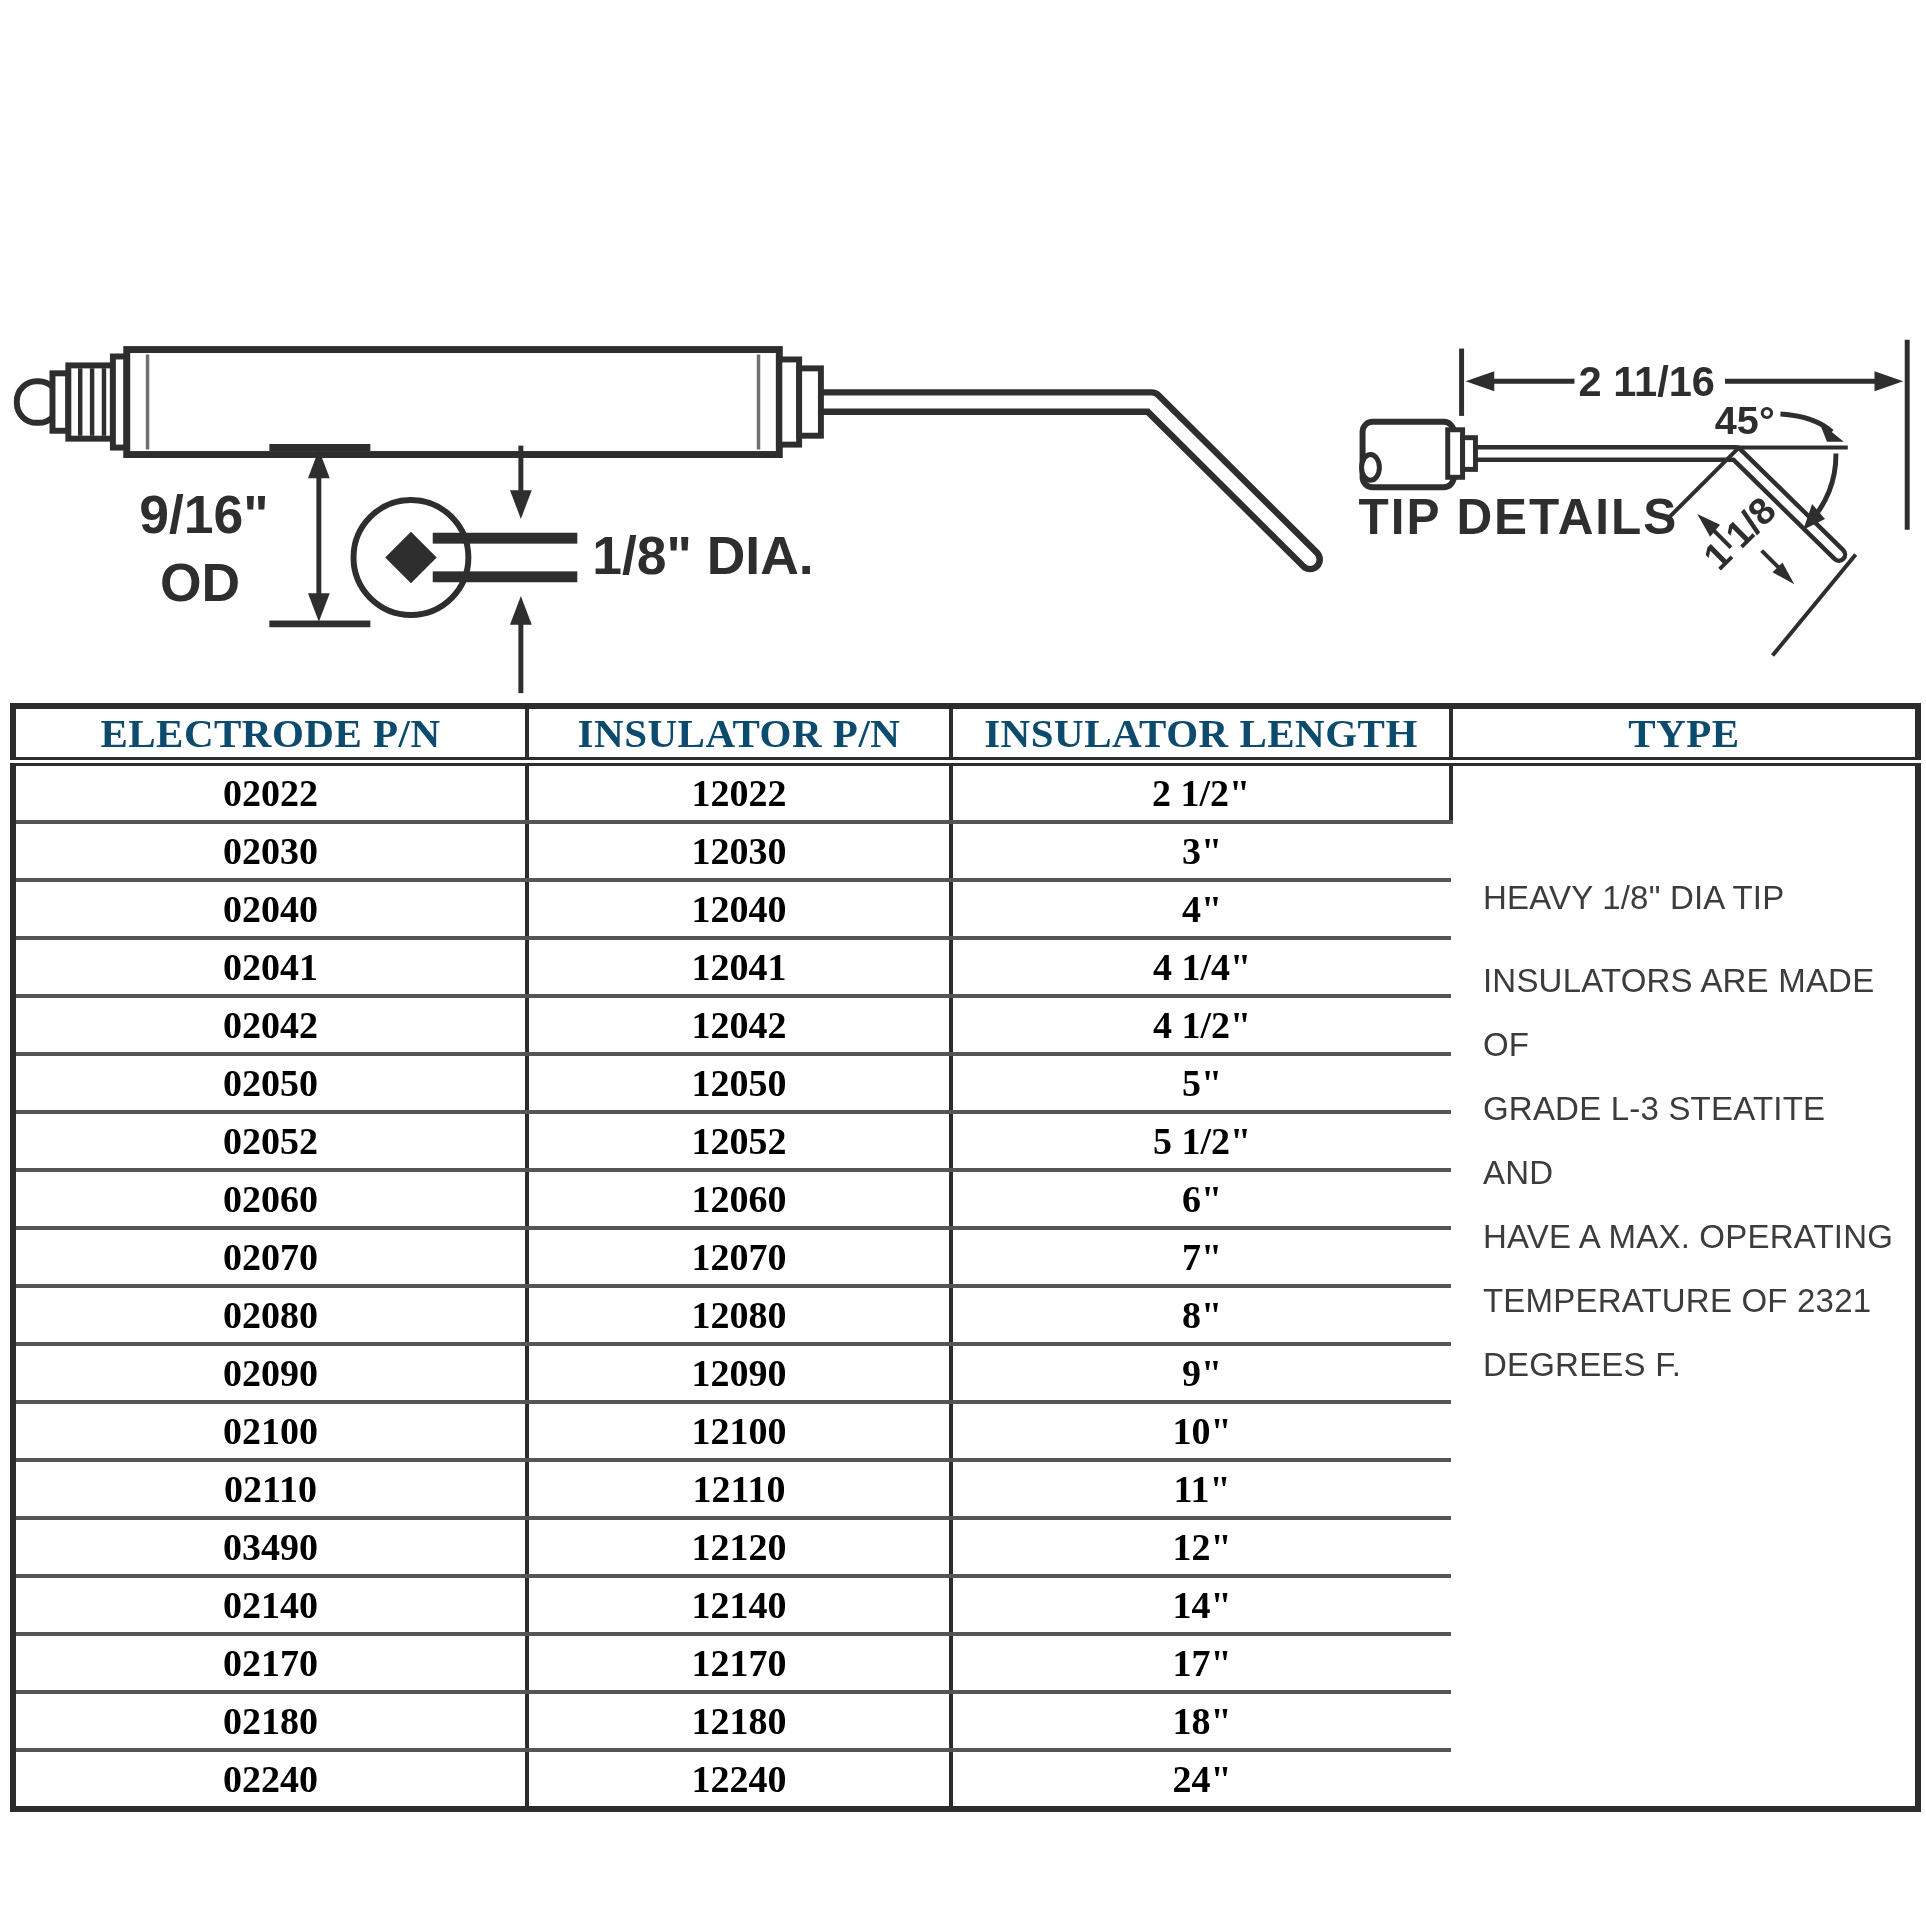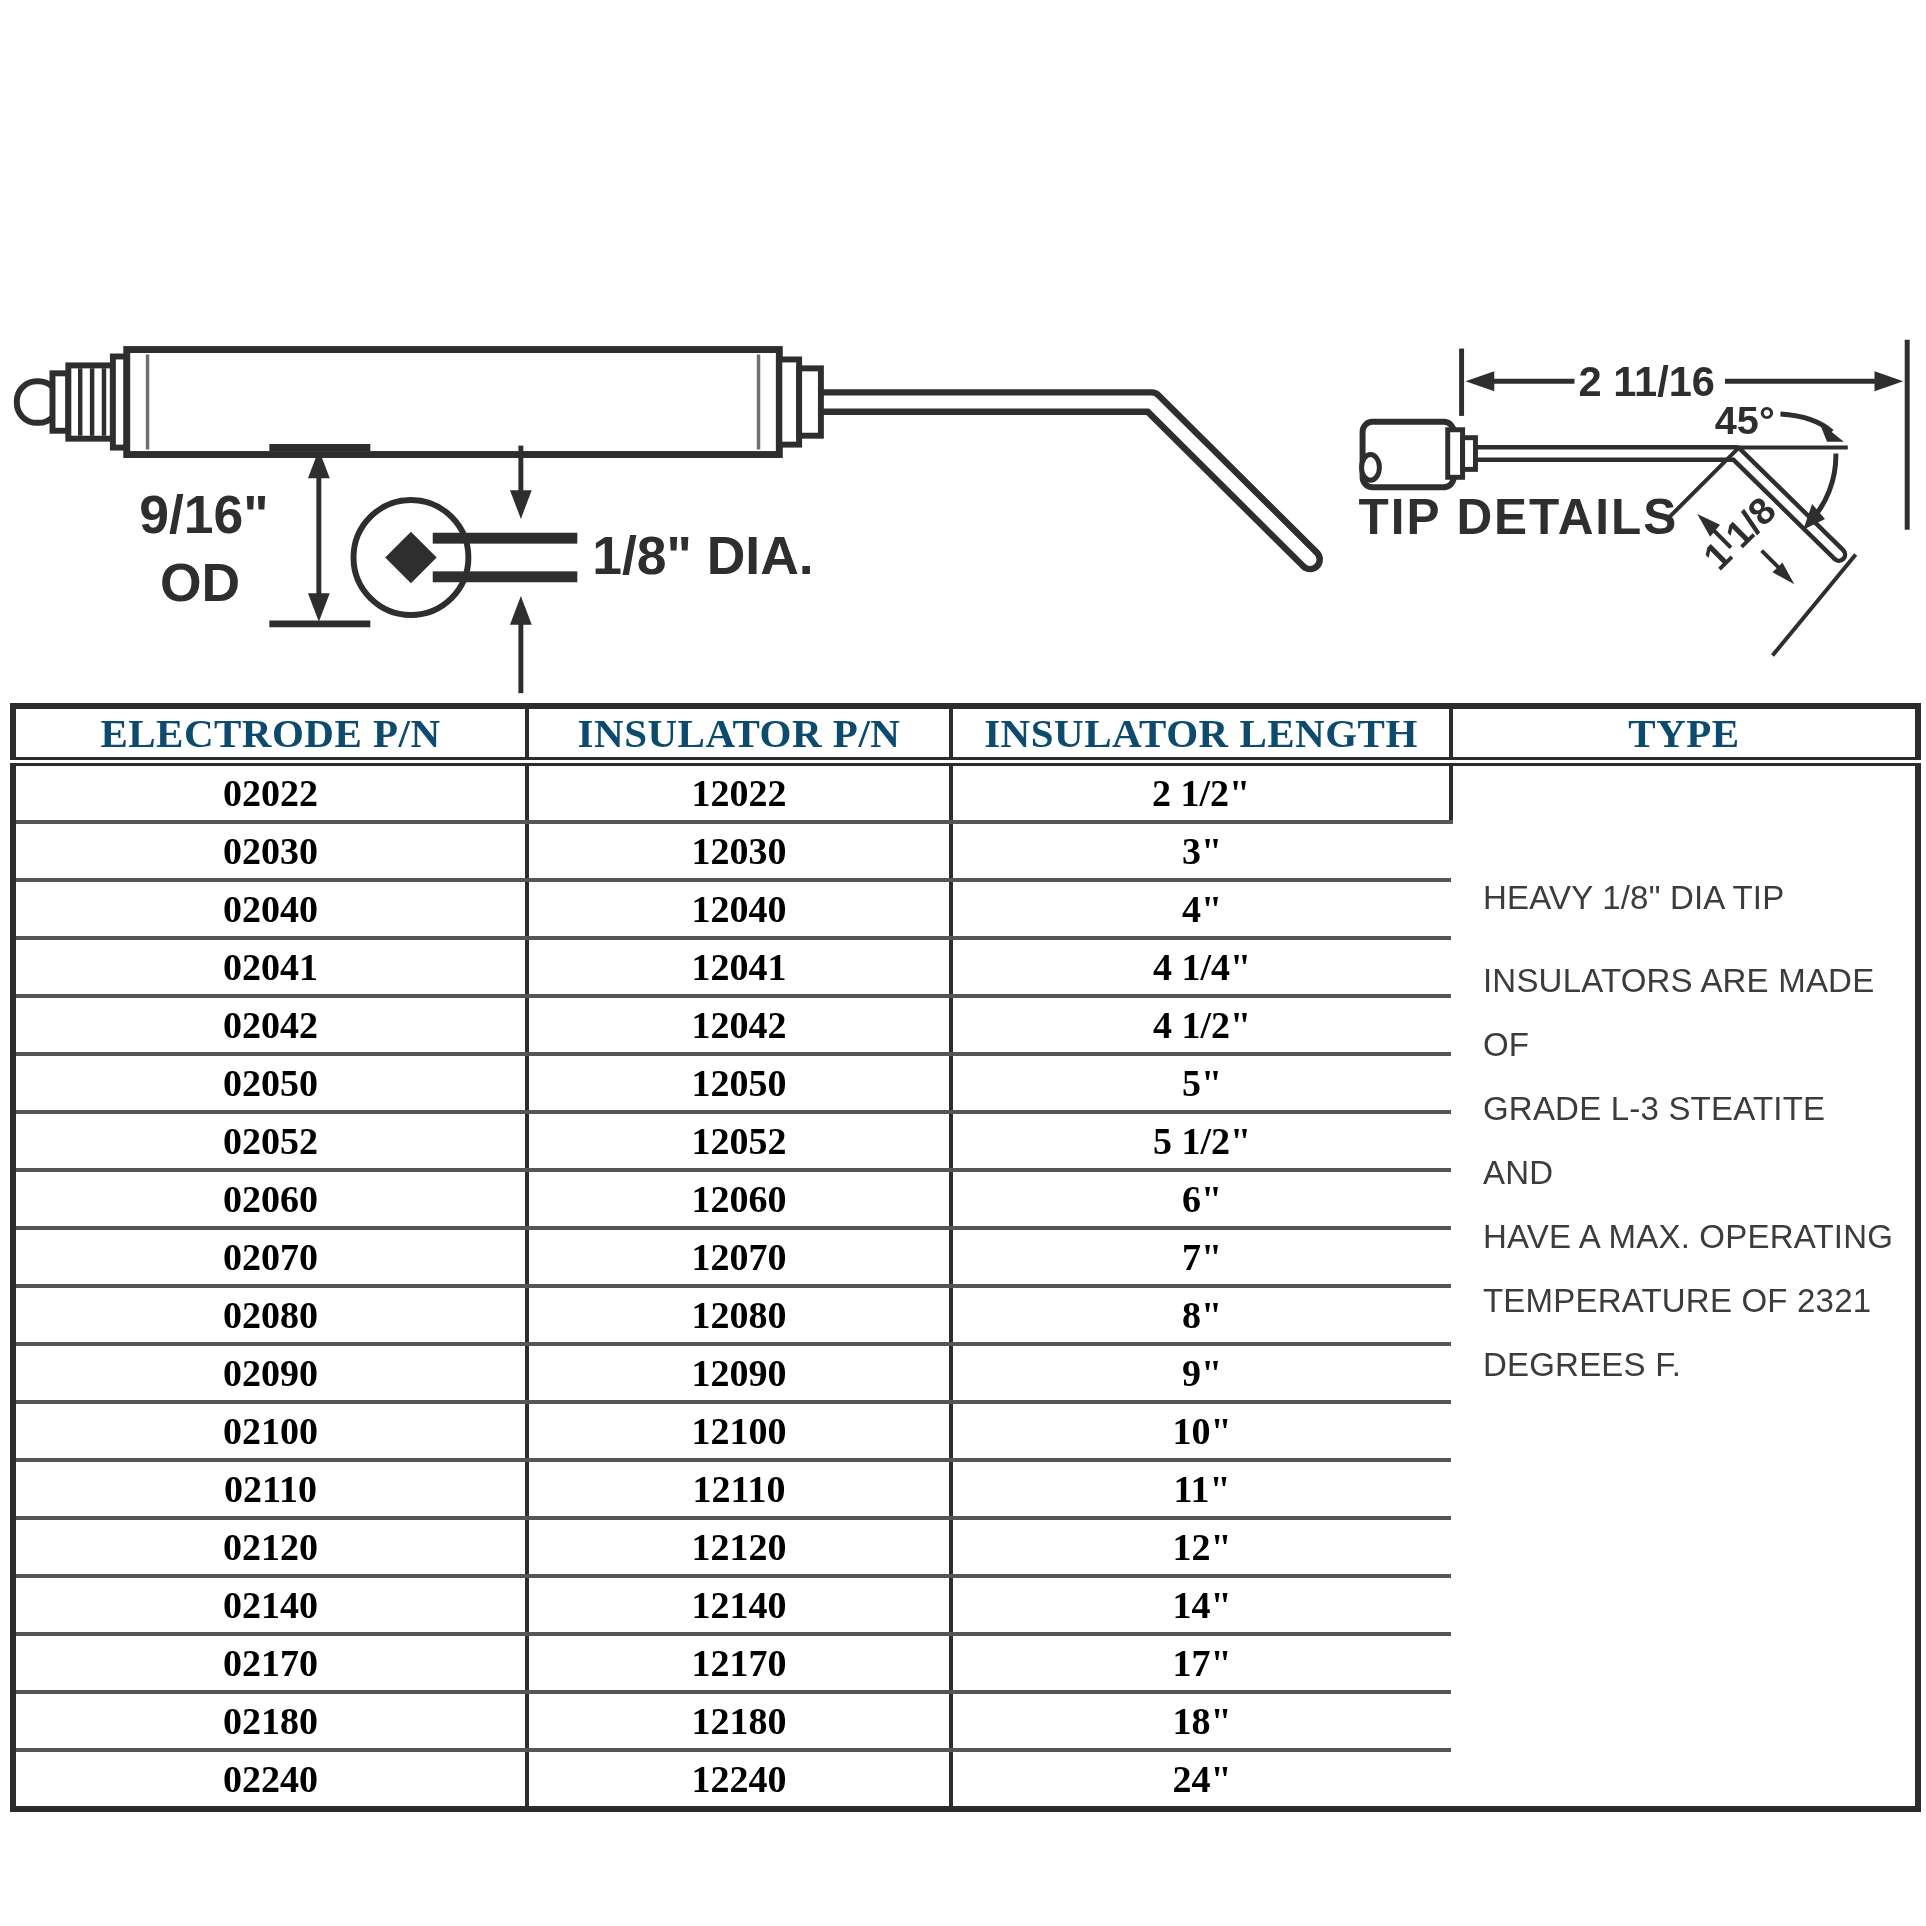--- a/index.html
+++ b/index.html
@@ -223,21 +223,21 @@
           <td>02100</td>
           <td>12100</td>
           <td>10"</td>
         </tr>
         <tr>
           <td>02110</td>
           <td>12110</td>
           <td>11"</td>
         </tr>
         <tr>
-          <td>02120</td>
+          <td>03490</td>
           <td>12120</td>
           <td>12"</td>
         </tr>
         <tr>
           <td>02140</td>
           <td>12140</td>
           <td>14"</td>
         </tr>
         <tr>
           <td>02170</td>

